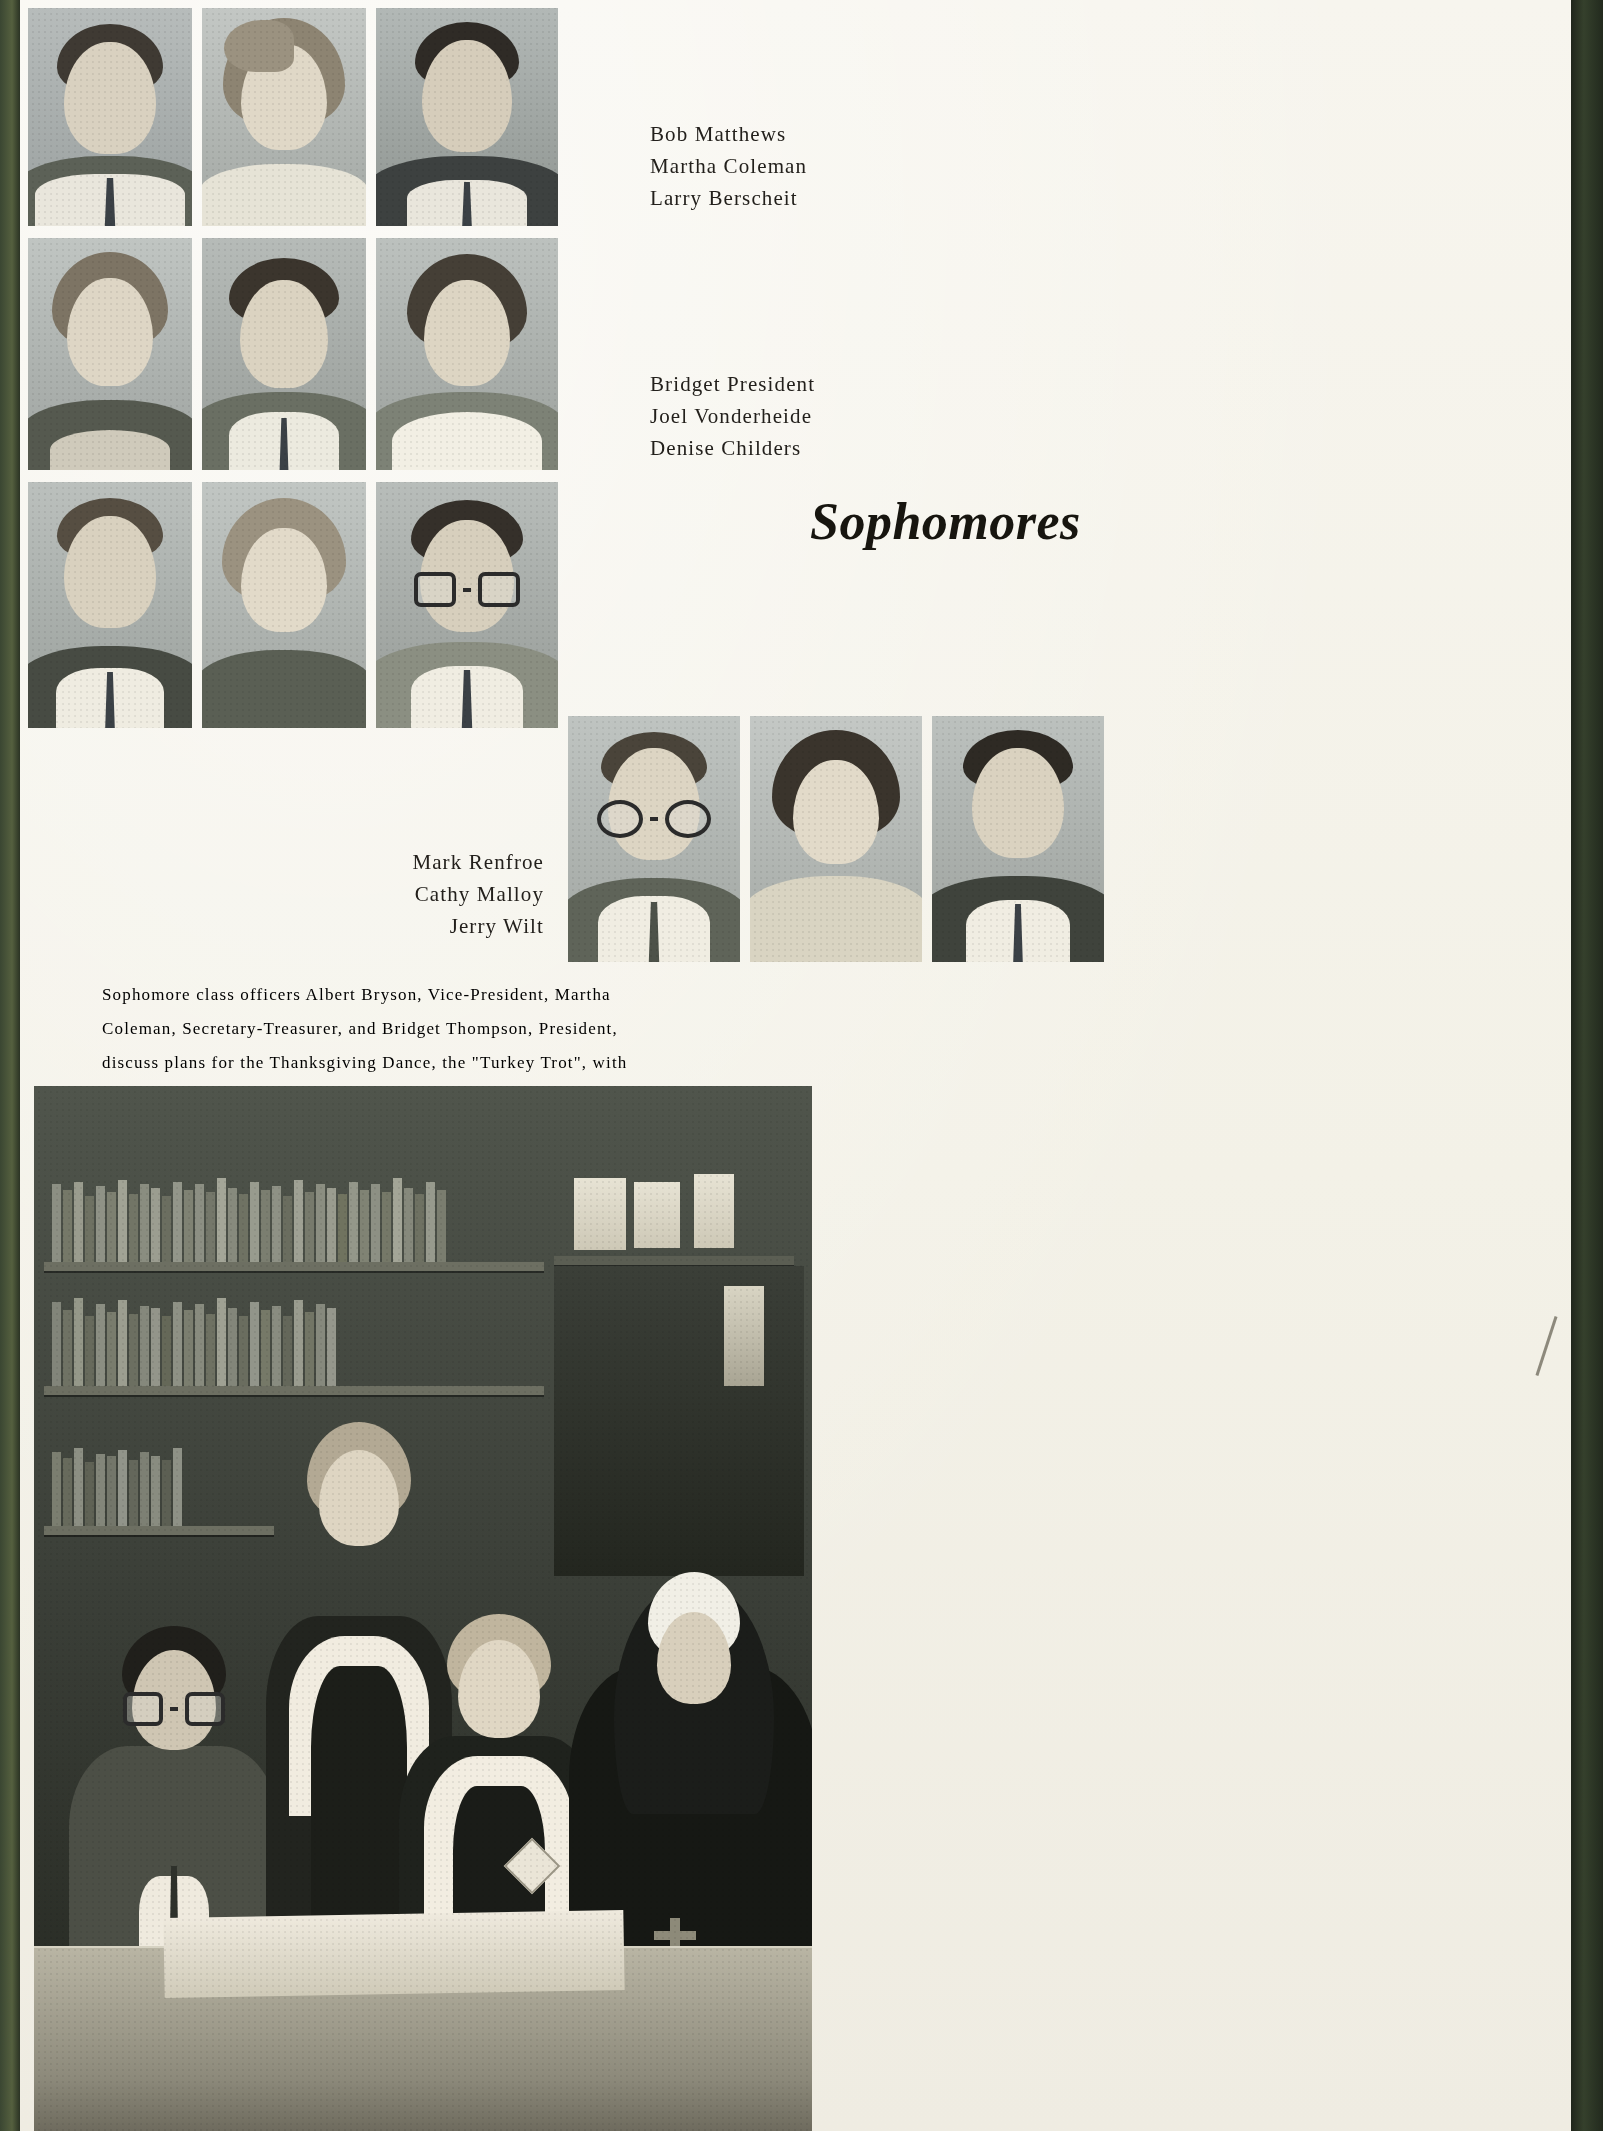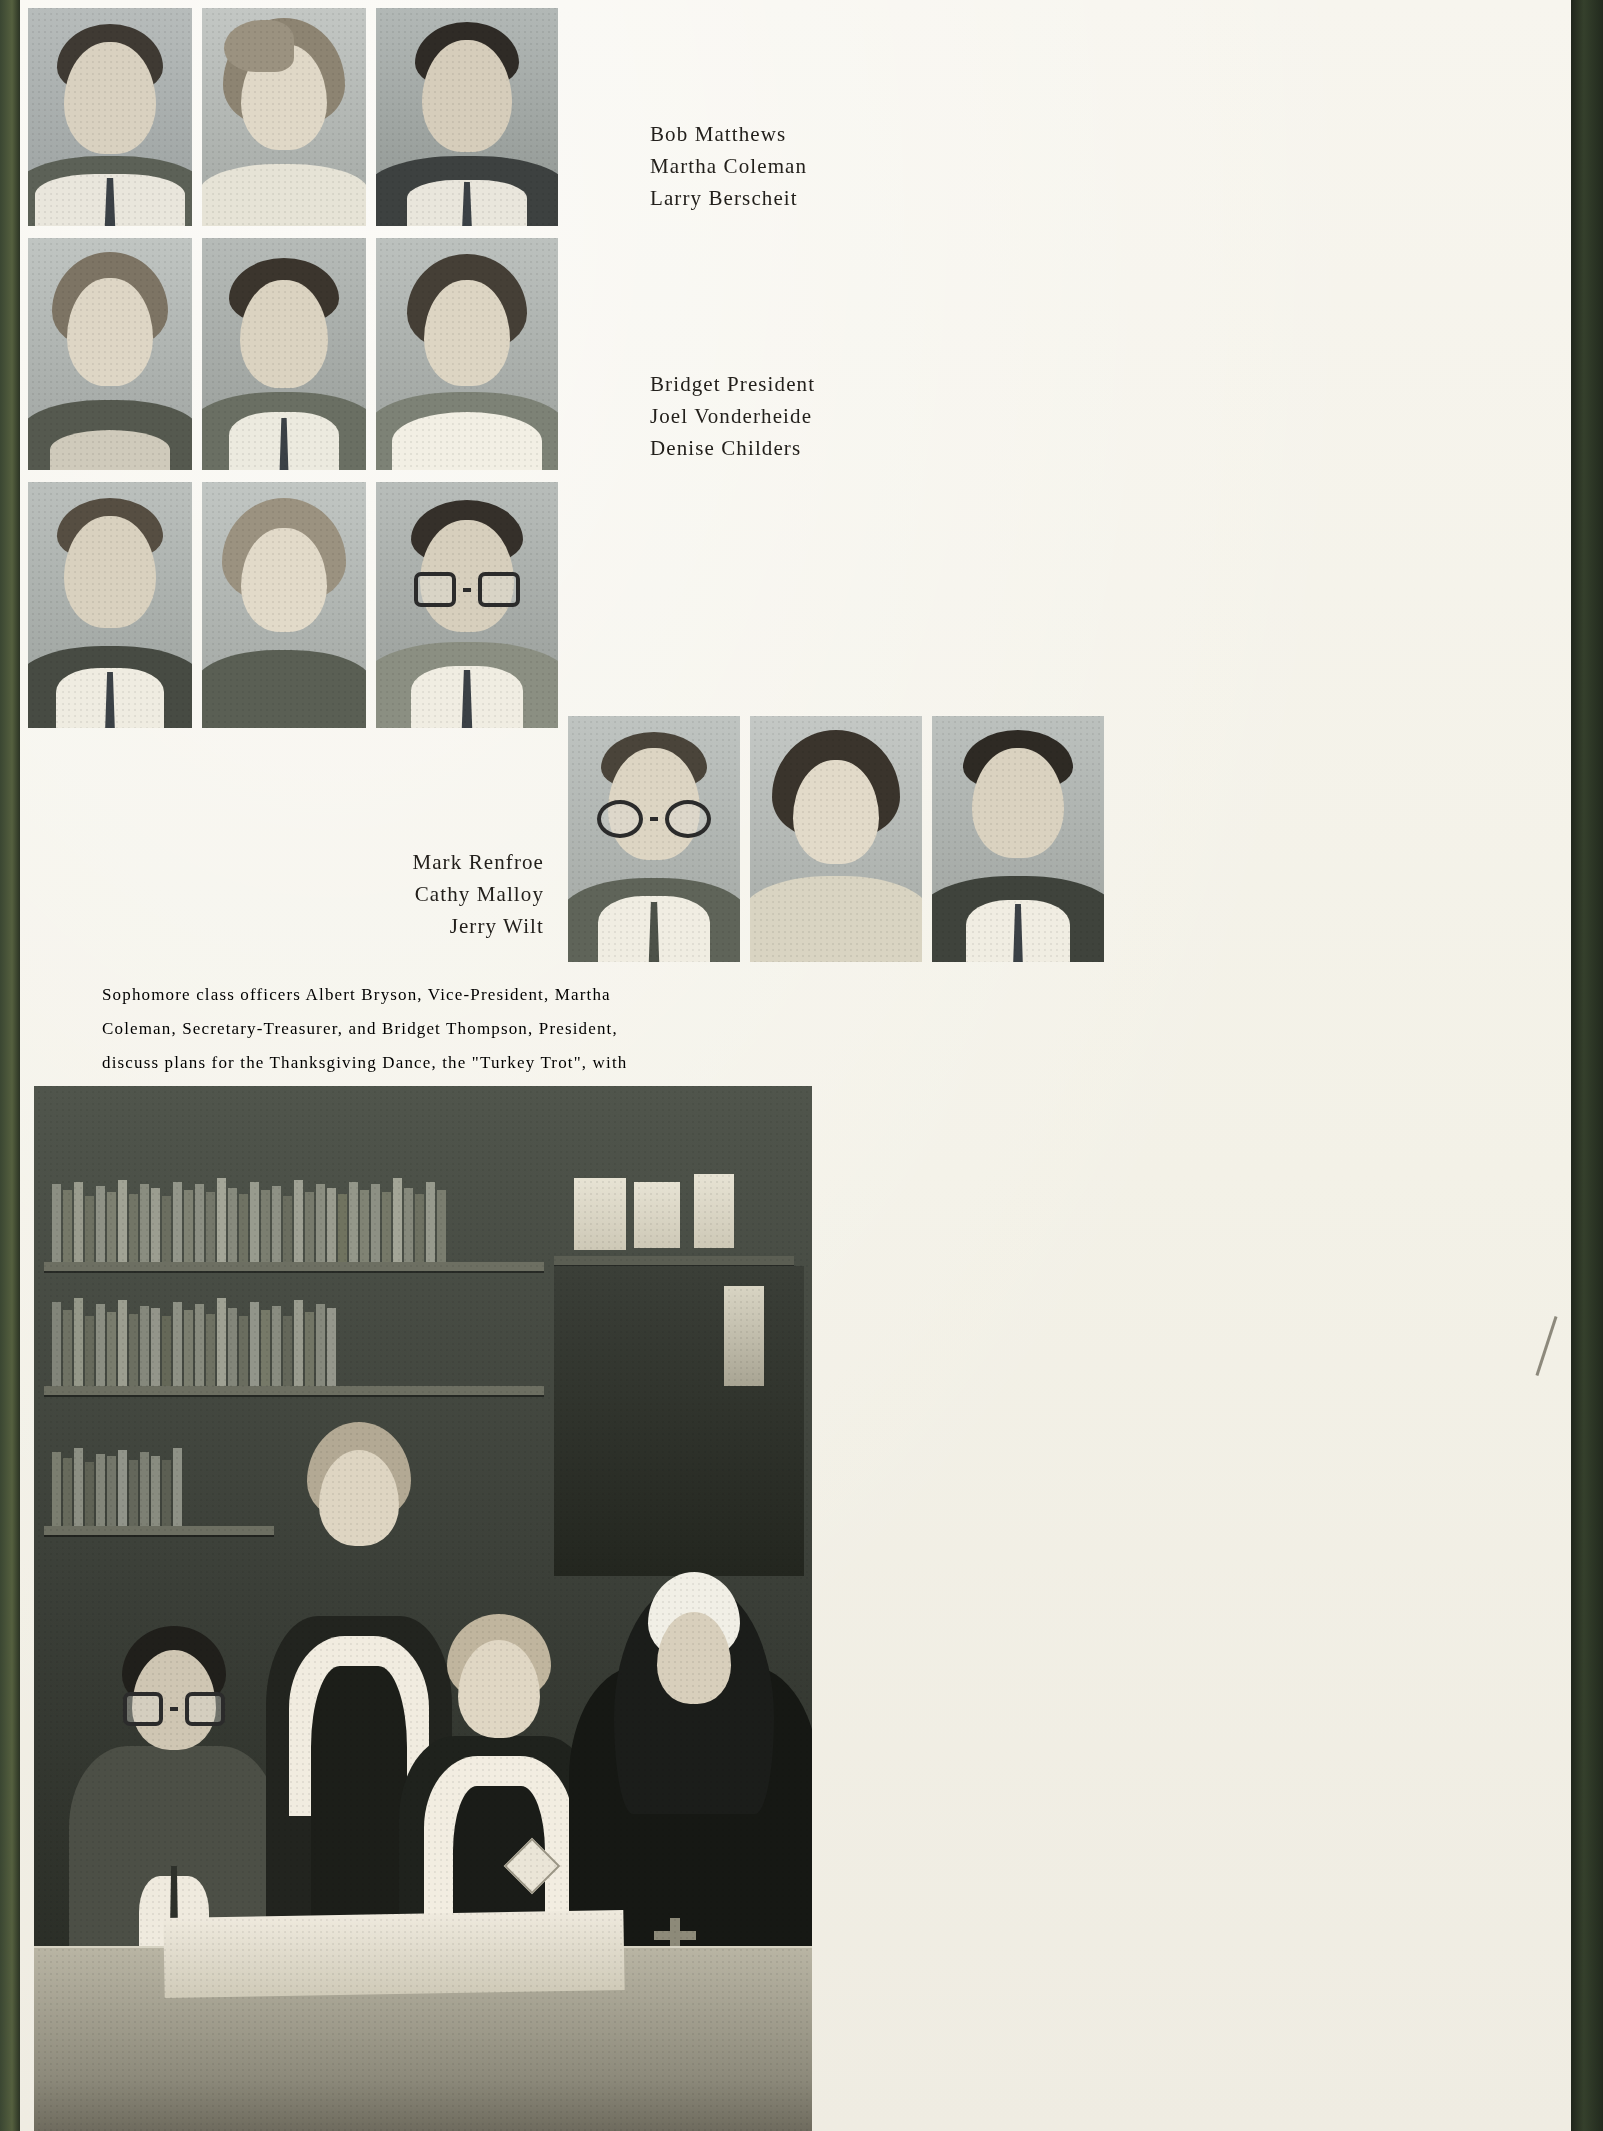--- a/index.html
+++ b/index.html
@@ -320,20 +320,21 @@
     </div>
 
     <div class="caption-block" style="left:630px; top:118px;">Bob Matthews
 Martha Coleman
 Larry Berscheit</div>
 
     <div class="caption-block" style="left:630px; top:368px;">Bridget President
 Joel Vonderheide
 Denise Childers</div>
 
+    <div class="section-title" style="left:790px; top:492px;">Sophomores</div>
 
 
     <div class="caption-block caption-right" style="left:300px; top:846px; width:224px;">Mark Renfroe
 Cathy Malloy
 Jerry Wilt</div>
 
     <div class="photo" style="left:548px; top:716px; width:172px; height:246px;">
       <div class="bg" style="background:linear-gradient(to bottom,#bfc4c1,#a1a6a2);"></div>
       <div class="torso" style="bottom:0; width:190px; height:84px; background:#5f6459;"></div>
       <div class="torso" style="bottom:0; width:112px; height:66px; background:#f0ede2; border-radius:40% 40% 0 0;"></div>

